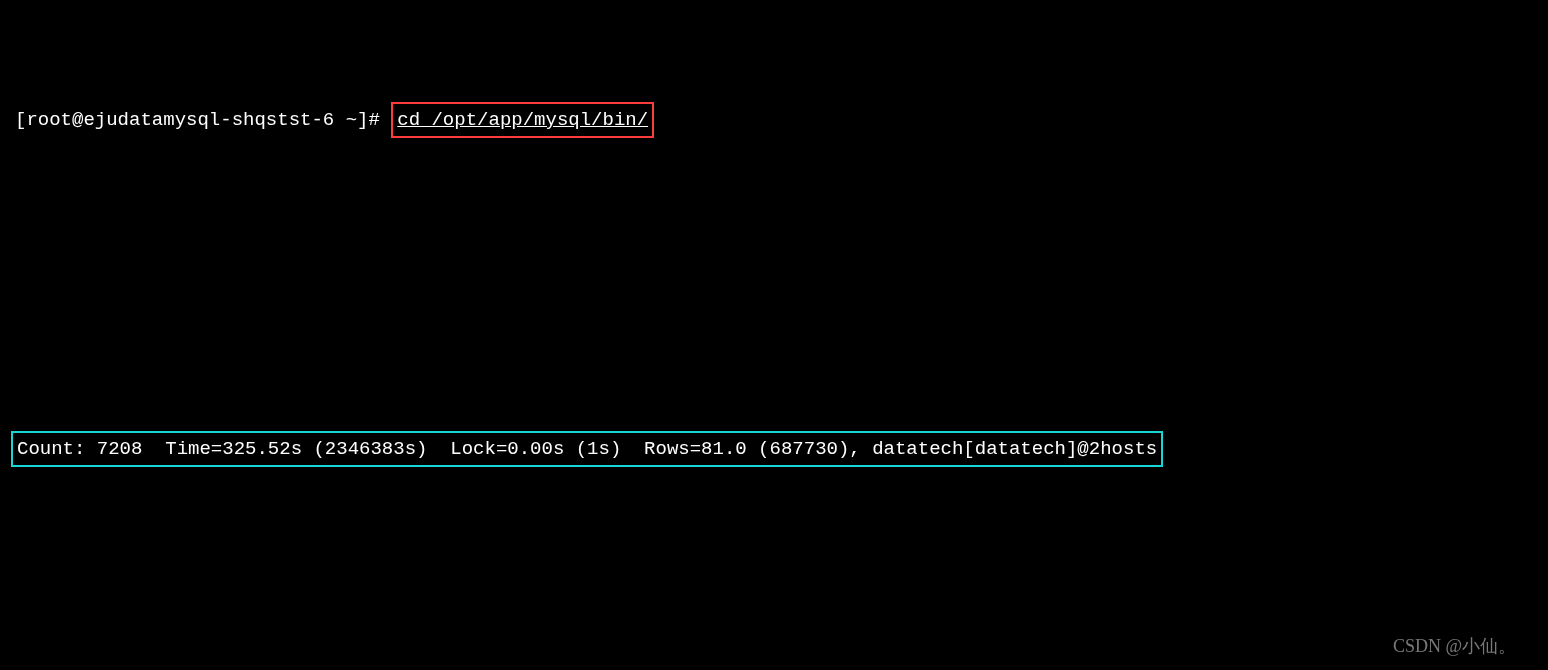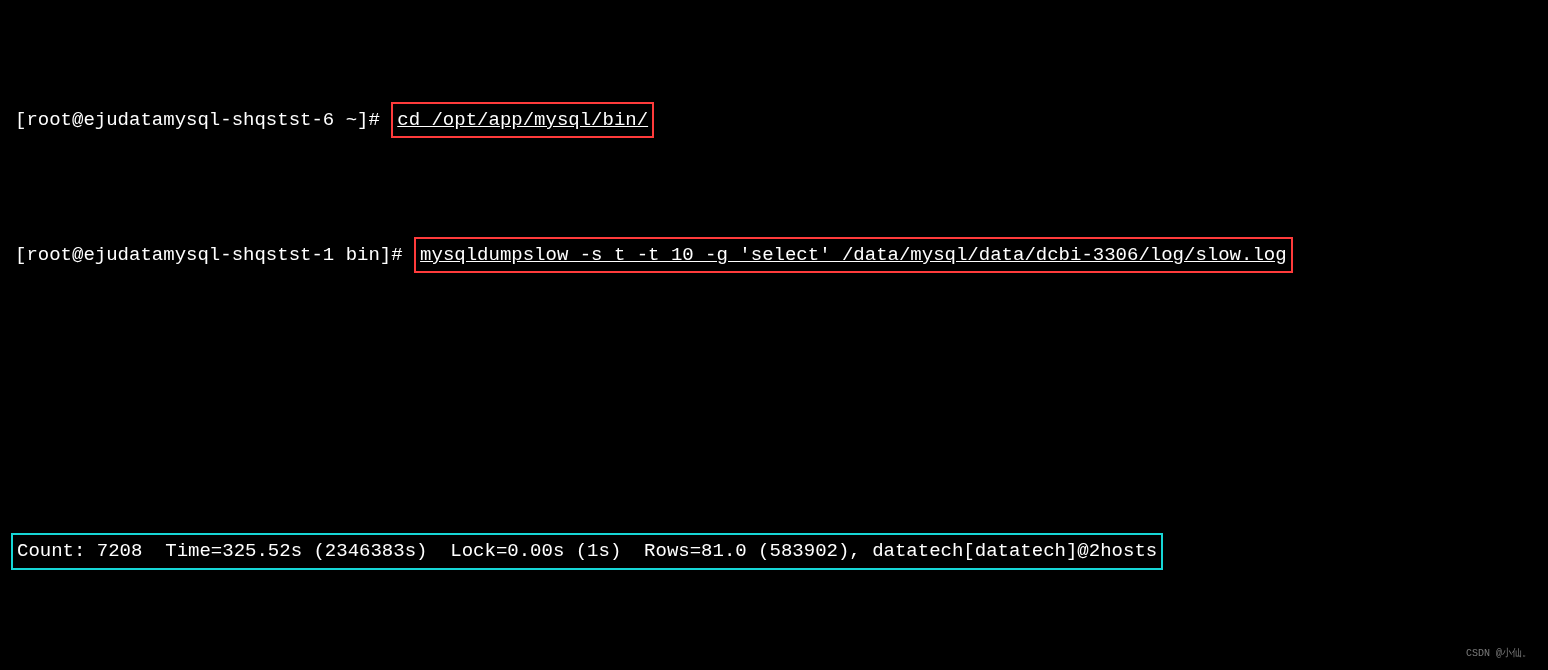--- a/index.html
+++ b/index.html
@@ -32,40 +32,39 @@
     border: 2px solid #16d6d6;
     padding: 0 4px;
     display: inline-block;
     margin-left: -4px;
   }
   .spacer {
     height: 32px;
   }
   .watermark {
     position: absolute;
-    right: 16px;
+    right: 32px;
     bottom: 8px;
     color: rgba(200,200,200,0.6);
-    font-size: 10px;
-    font-family: Liberation Mono, monospace;
+    font-size: 18px;
+    font-family: Liberation Serif, serif;
   }
 </style>
 </head>
 <body>
 
 <div class="terminal">
 
   <div class="prompt-line"><span>[root@ejudatamysql-shqstst-6 ~]# </span><span class="red-box">cd /opt/app/mysql/bin/</span></div>
 
-  <div class="prompt-line"><span>[root@ejudatamysql-shqstst-1 bin]# </span><span class="red-box">mysqldumpslow -s t -t 10 -g 'select' /data/mysql/data/dcbi-3306/log/slow.log</span></div>
 
   <div class="spacer"></div>
 
 
-  <div><span class="teal-box">Count: 7208  Time=325.52s (2346383s)  Lock=0.00s (1s)  Rows=81.0 (583902), datatech[datatech]@2hosts</span></div>
+  <div><span class="teal-box">Count: 7208  Time=325.52s (2346383s)  Lock=0.00s (1s)  Rows=81.0 (687730), datatech[datatech]@2hosts</span></div>
   
 
   
 
   
   
   
   
   
   

